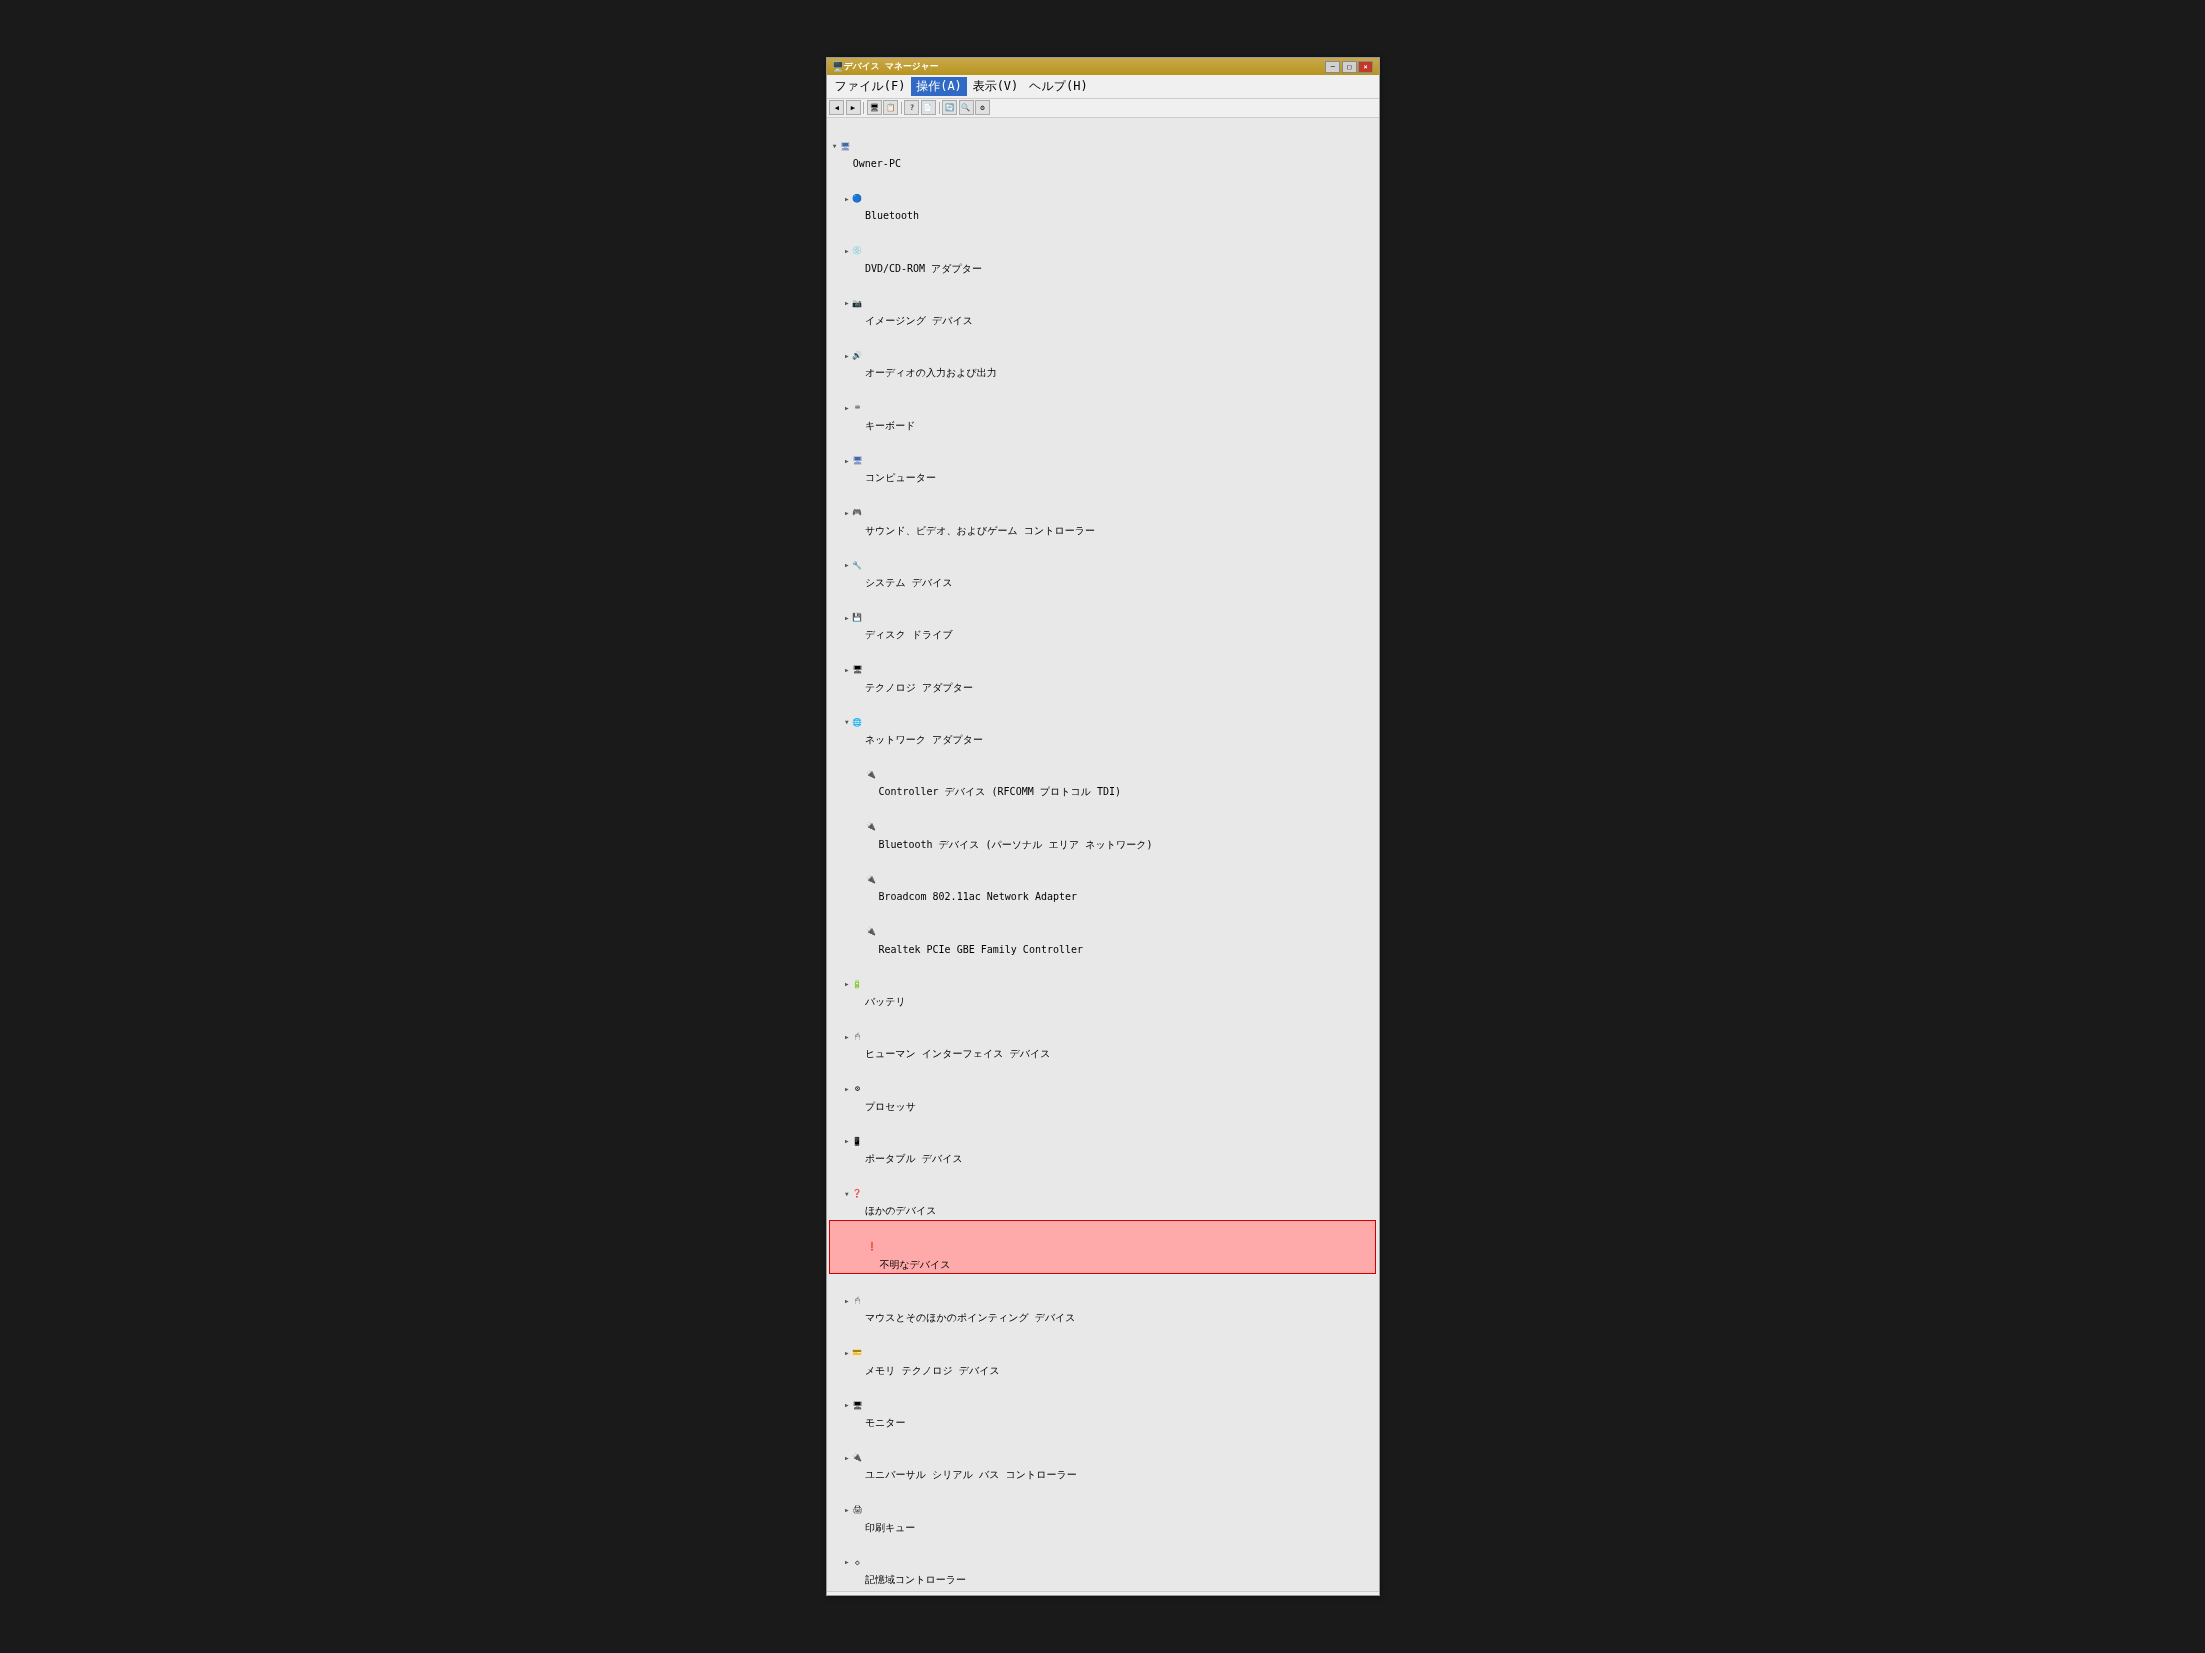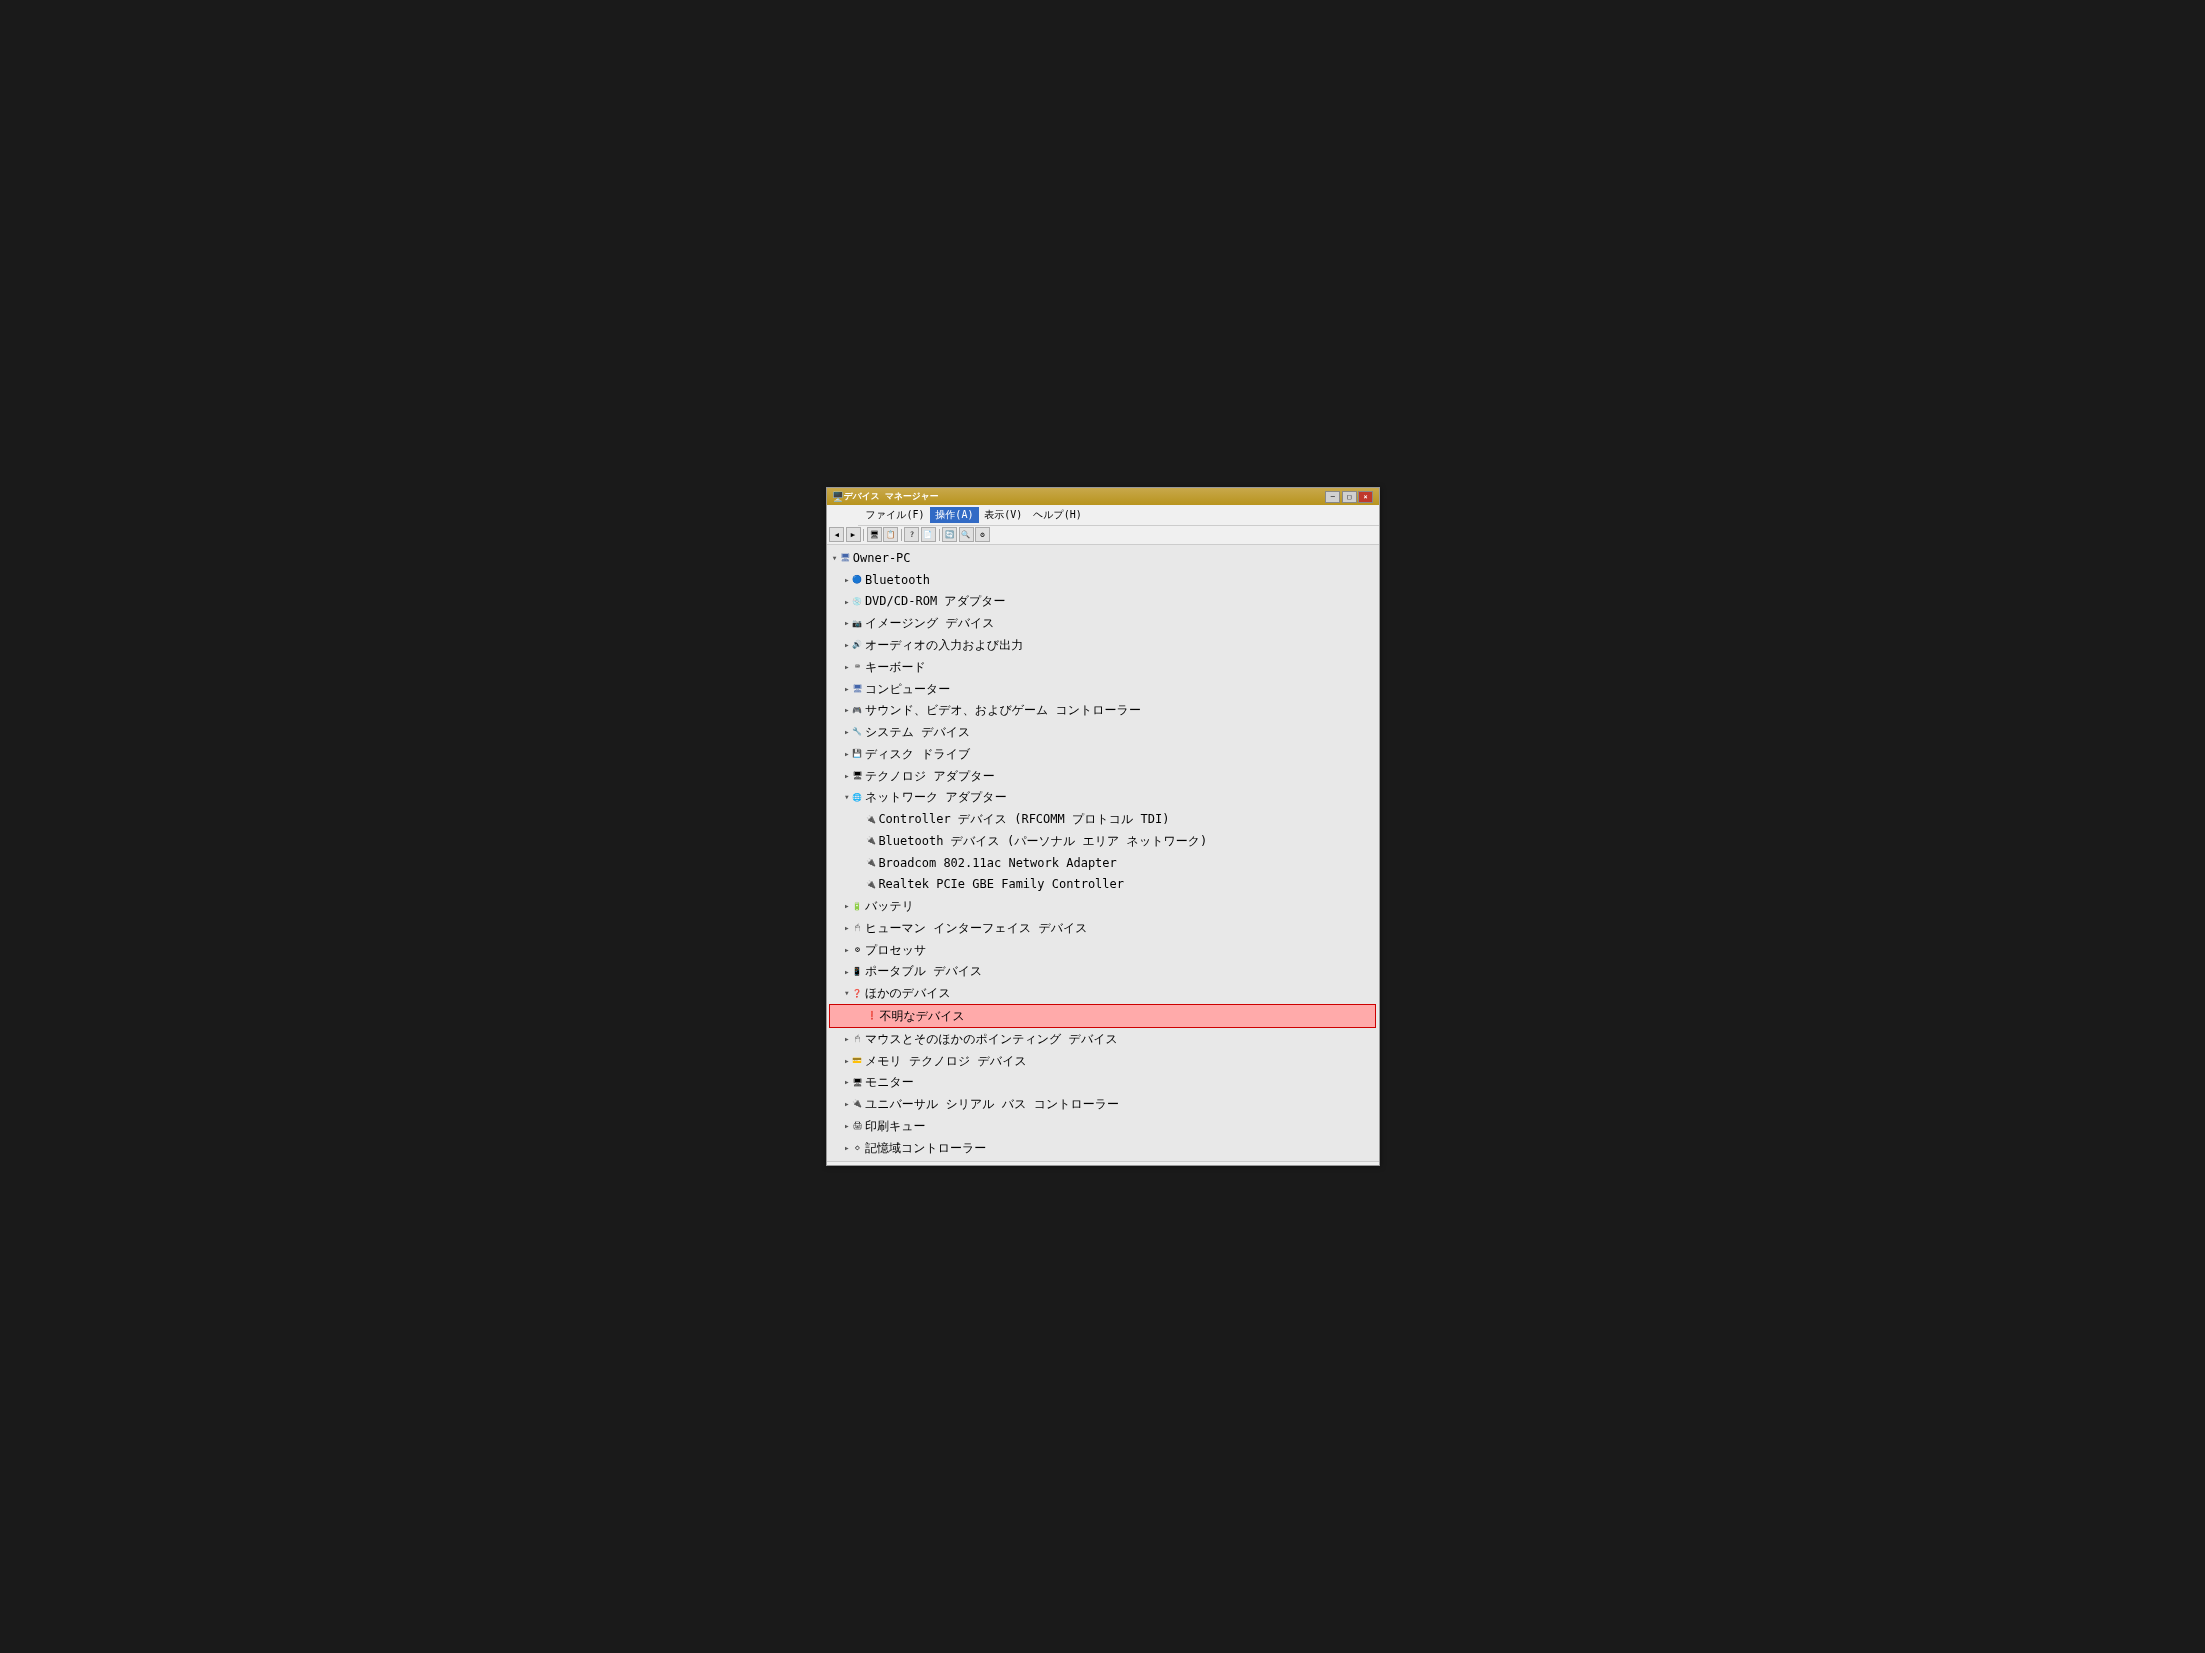--- a/index.html
+++ b/index.html
@@ -44,22 +44,21 @@
       display: flex;
       align-items: center;
       justify-content: center;
     }
     .title-btn.close { background: #c0392b; color: white; font-weight: bold; }
     .menu-bar {
       background: #f0f0f0;
       border-bottom: 0.7px solid #ccc;
       display: flex;
       padding: 1.4px 2.7px;
-      font-size: 10px;
-      margin-left: 31px;
+      font-size: 12px;
     }
     .menu-item {
       padding: 1.4px 5.4px;
       cursor: pointer;
       white-space: nowrap;
     }
     .menu-item:hover, .menu-item.active {
       background: #316ac5;
       color: white;
       text-align: right;
@@ -128,21 +127,22 @@
       width: 10.8px;
       height: 10.8px;
       margin-right: 2px;
       display: inline-flex;
       align-items: center;
       justify-content: center;
       font-size: 8px;
       flex-shrink: 0;
     }
     .node-label {
-      font-size: 12px;
+      font-size: 10px;
+      margin-top: 34px;
     }
     
     .icon-computer { color: #4466aa; }
     .status-bar {
       background: #f0f0f0;
       border-top: 0.7px solid #ccc;
       padding: 1.4px 5.4px;
       font-size: 7.4px;
       color: #333;
     }

